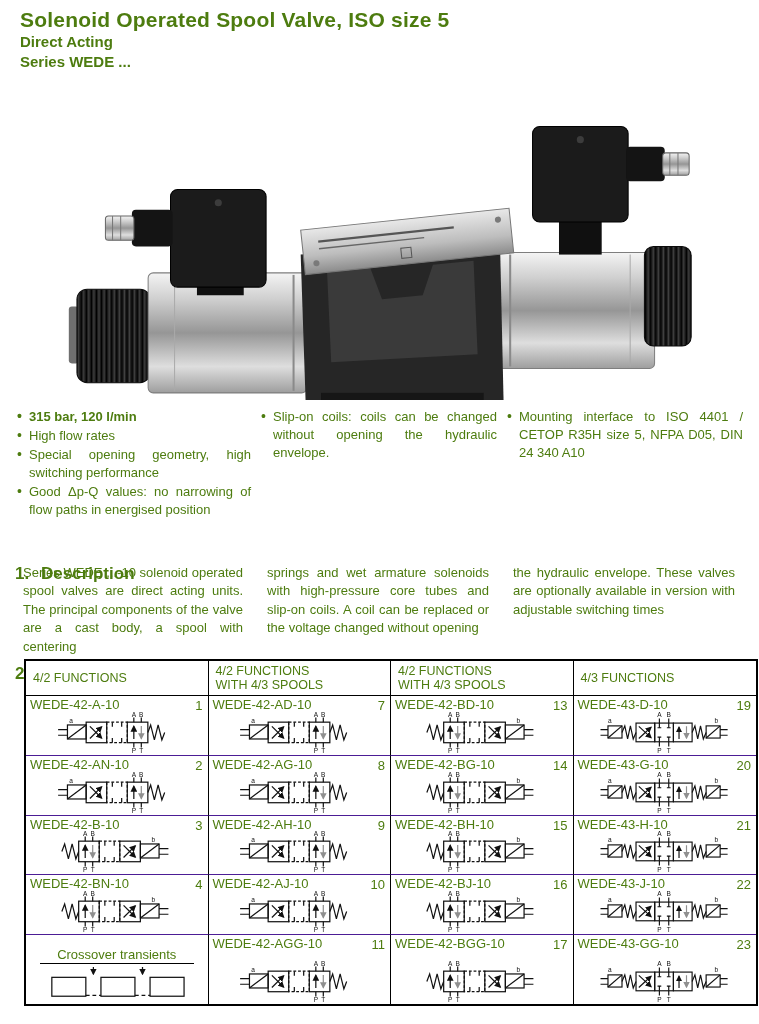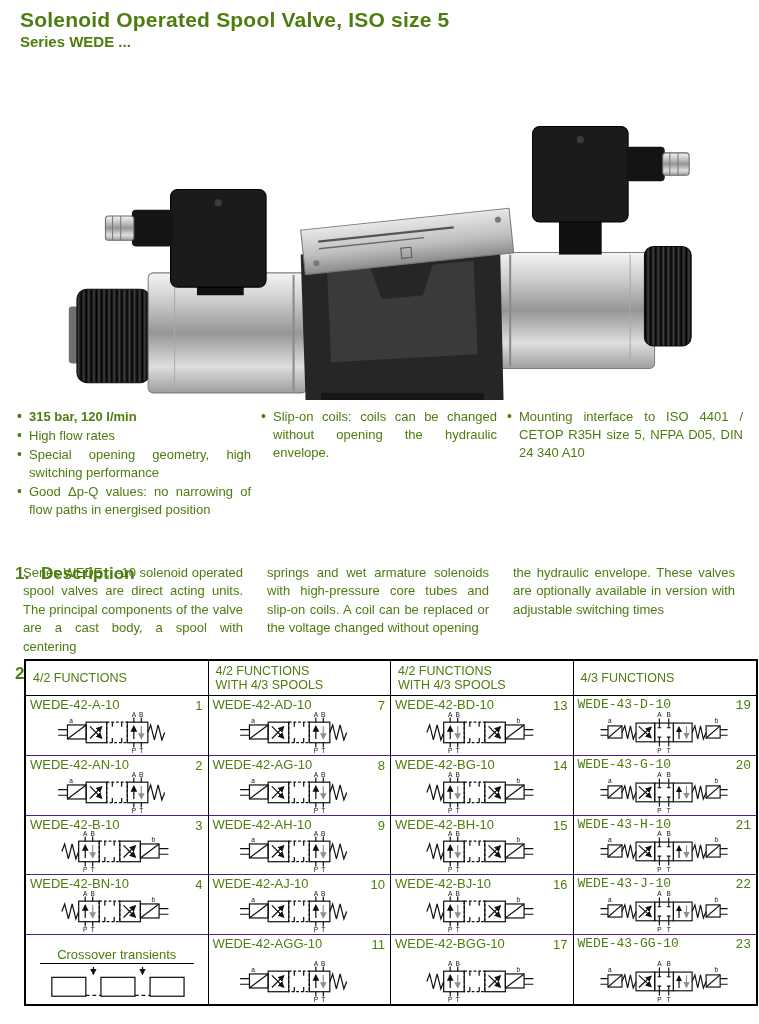--- a/index.html
+++ b/index.html
@@ -30,21 +30,21 @@
   .sym-table{position:absolute;left:24px;top:659px;width:734px;height:347px;
              border:2px solid #000;display:grid;
              grid-template-columns:repeat(4,1fr);grid-template-rows:35px repeat(5,1fr);
              background:#fff;box-sizing:border-box;}
   .sym-hcell{border-right:1px solid #000;border-bottom:1px solid #000;
              display:flex;flex-direction:column;justify-content:center;
              padding-left:7px;font-size:12.5px;line-height:1.15;}
   .sym-hcell:nth-child(4){border-right:none;}
   .sym-cell{position:relative;border-right:1px solid #000;border-bottom:1px solid #4c1d95;
             display:flex;align-items:flex-end;justify-content:center;box-sizing:border-box;}
-  .sym-cell:nth-child(4n){border-right:none;font-family:Liberation Mono, monospace;}
+  .sym-cell:nth-child(4n){border-right:none;}
   .sym-cell:nth-last-child(-n+4){border-bottom:none;}
   .sym-cell .model{position:absolute;left:4px;top:1px;font-size:13px;white-space:nowrap;}
   .sym-cell .num{position:absolute;right:5px;top:2px;font-size:13px;}
   .sym-cell svg.sym{width:176px;height:43px;margin-bottom:2px;}
   .sym-cell.crossover{flex-direction:column;align-items:stretch;}
   .sym-cell.crossover .model{position:static;display:block;text-align:center;
             margin:12px 14px 0;border-bottom:1.5px solid #000;padding-bottom:1px;}
   .sym-cell.crossover svg.sym{width:176px;height:34px;margin:2px auto 4px;}
   svg text{font-family:"Liberation Sans", sans-serif;}
 </style>
@@ -177,20 +177,21 @@
         <line x1="104" y1="31" x2="120" y2="31" stroke-dasharray="4 3"></line>
       </g>
     </symbol>
   </defs>
 </svg>
 
 <div class="page">
 
   <div class="hdr">
     <h1>Solenoid Operated Spool Valve, ISO size 5</h1>
+    <div class="sub">Direct Acting</div>
     <div class="sub">Series WEDE ...</div>
   </div>
 
   <div class="photo">
     <svg viewBox="0 0 620 295">
       <defs>
         <linearGradient id="metal" x1="0" y1="0" x2="0" y2="1">
           <stop offset="0" stop-color="#f4f4f4"></stop>
             <stop offset="0.22" stop-color="#cfcfcf"></stop>
           <stop offset="0.5" stop-color="#969696"></stop>

